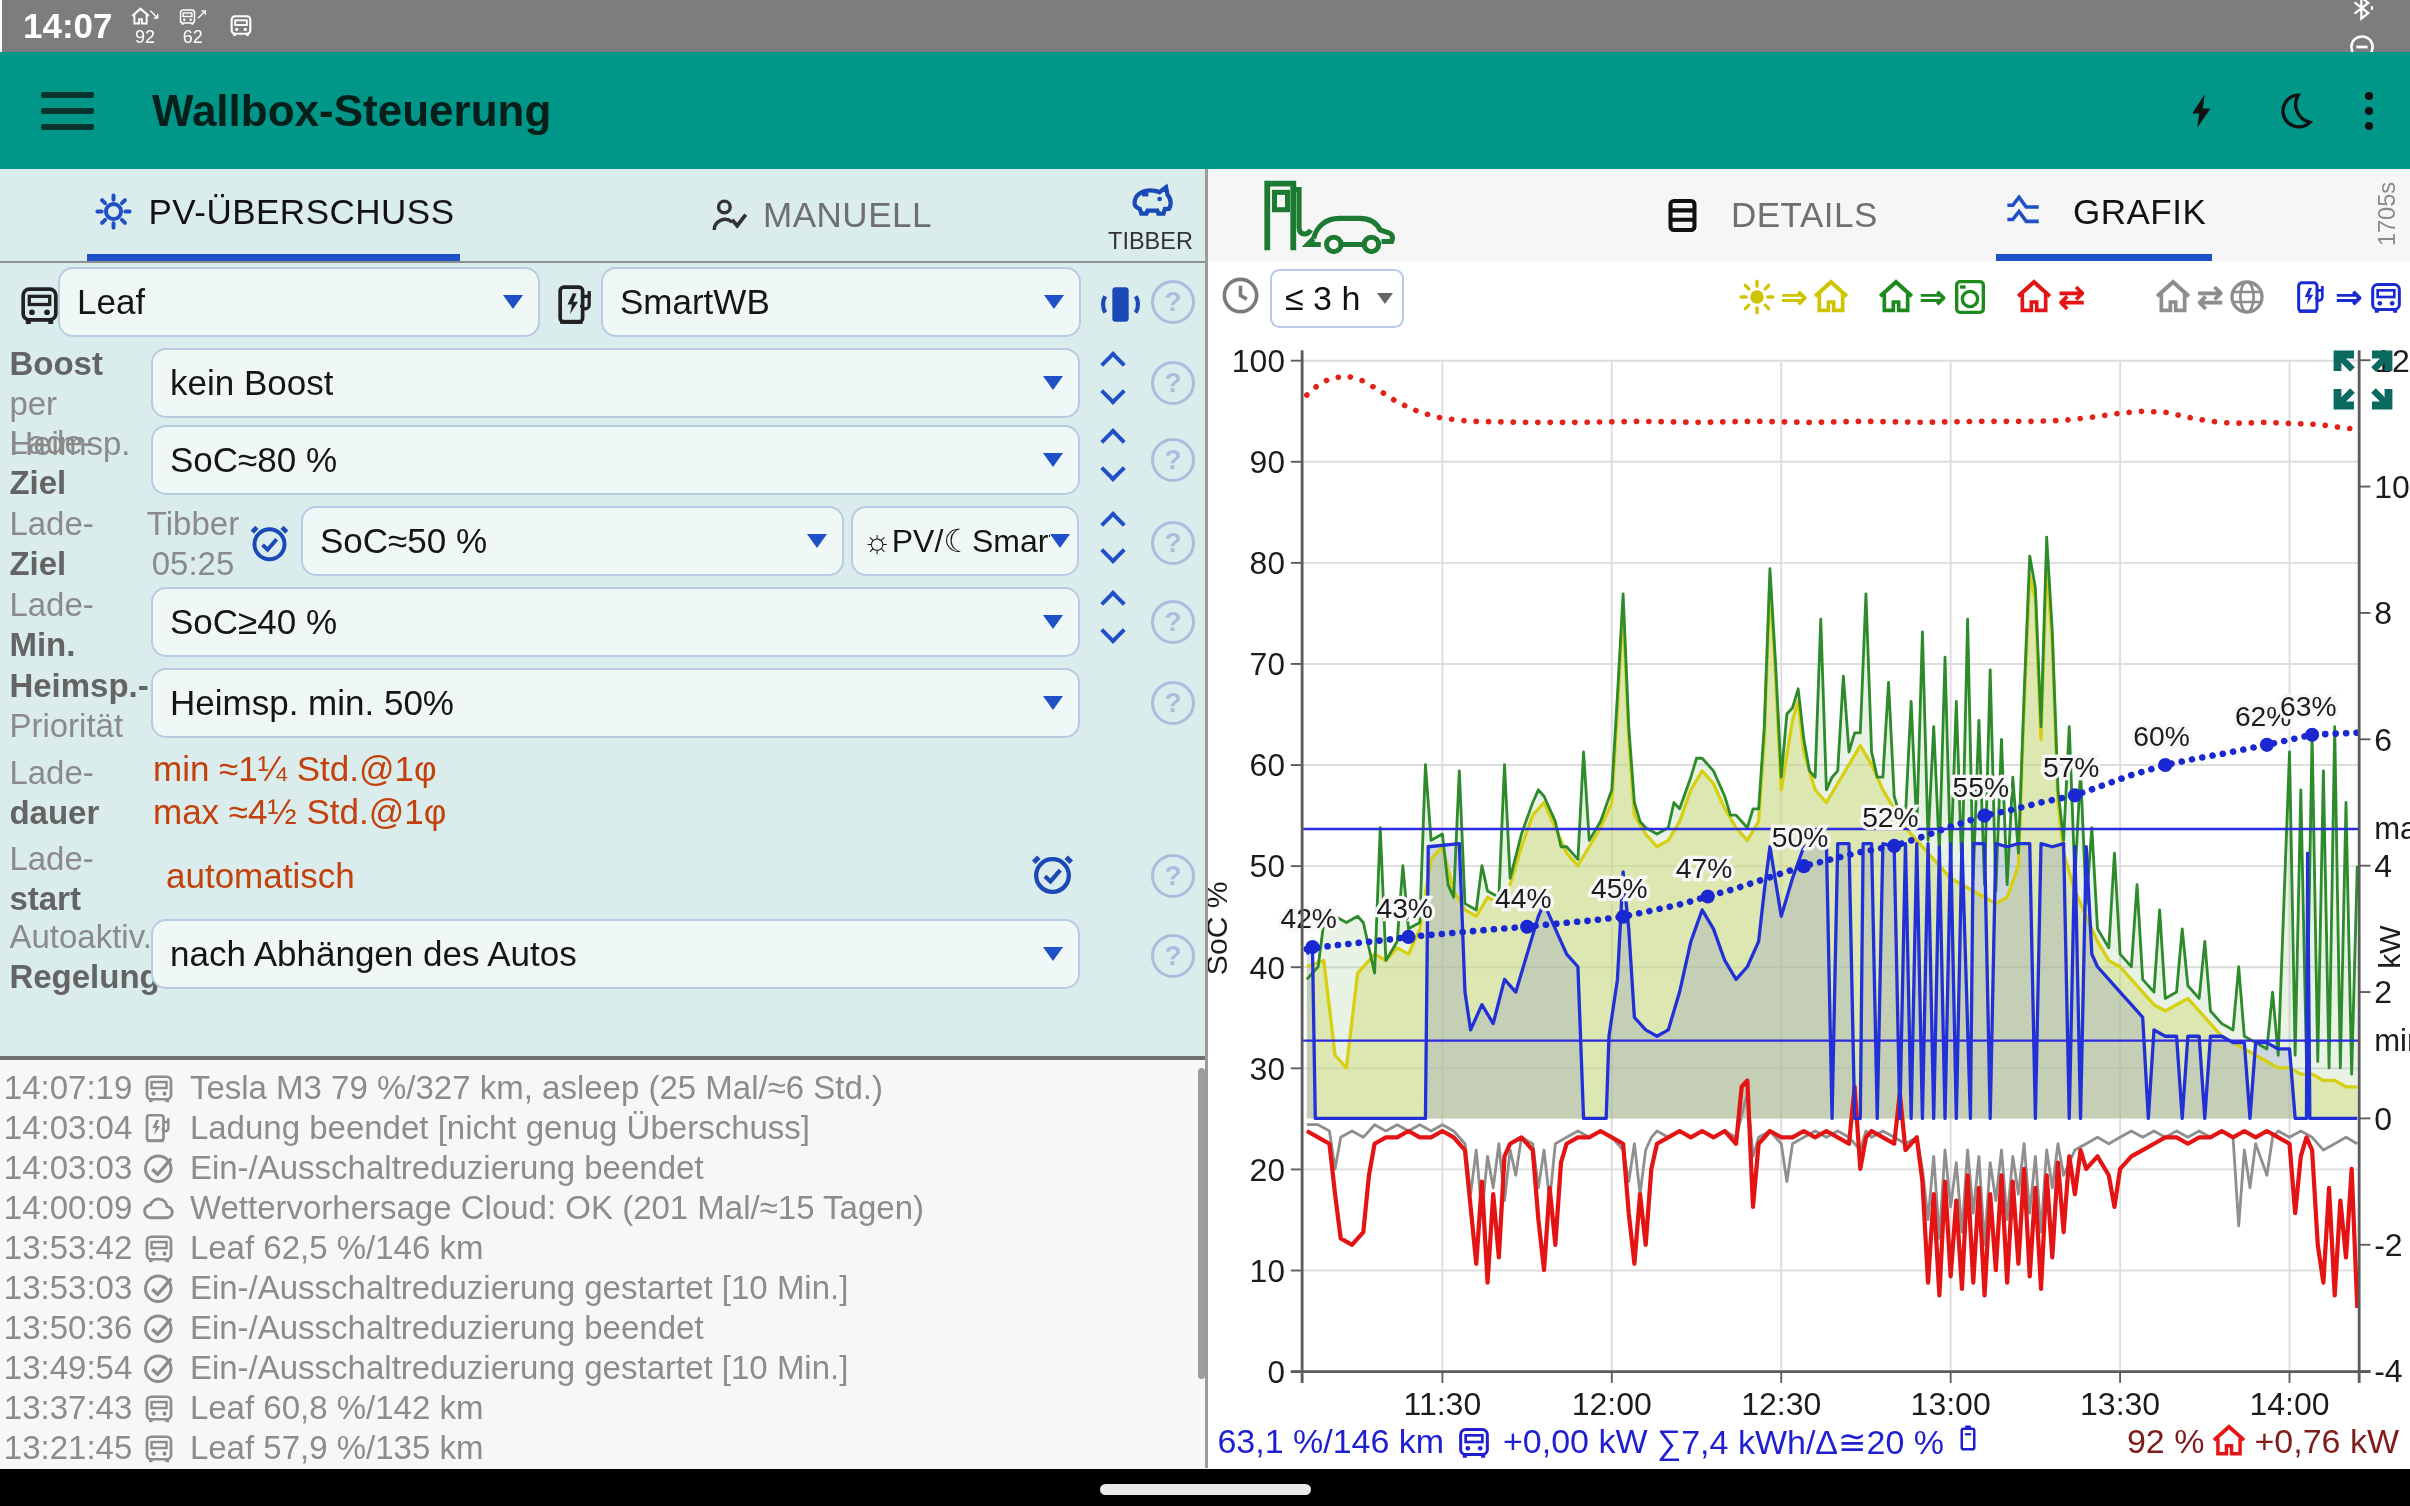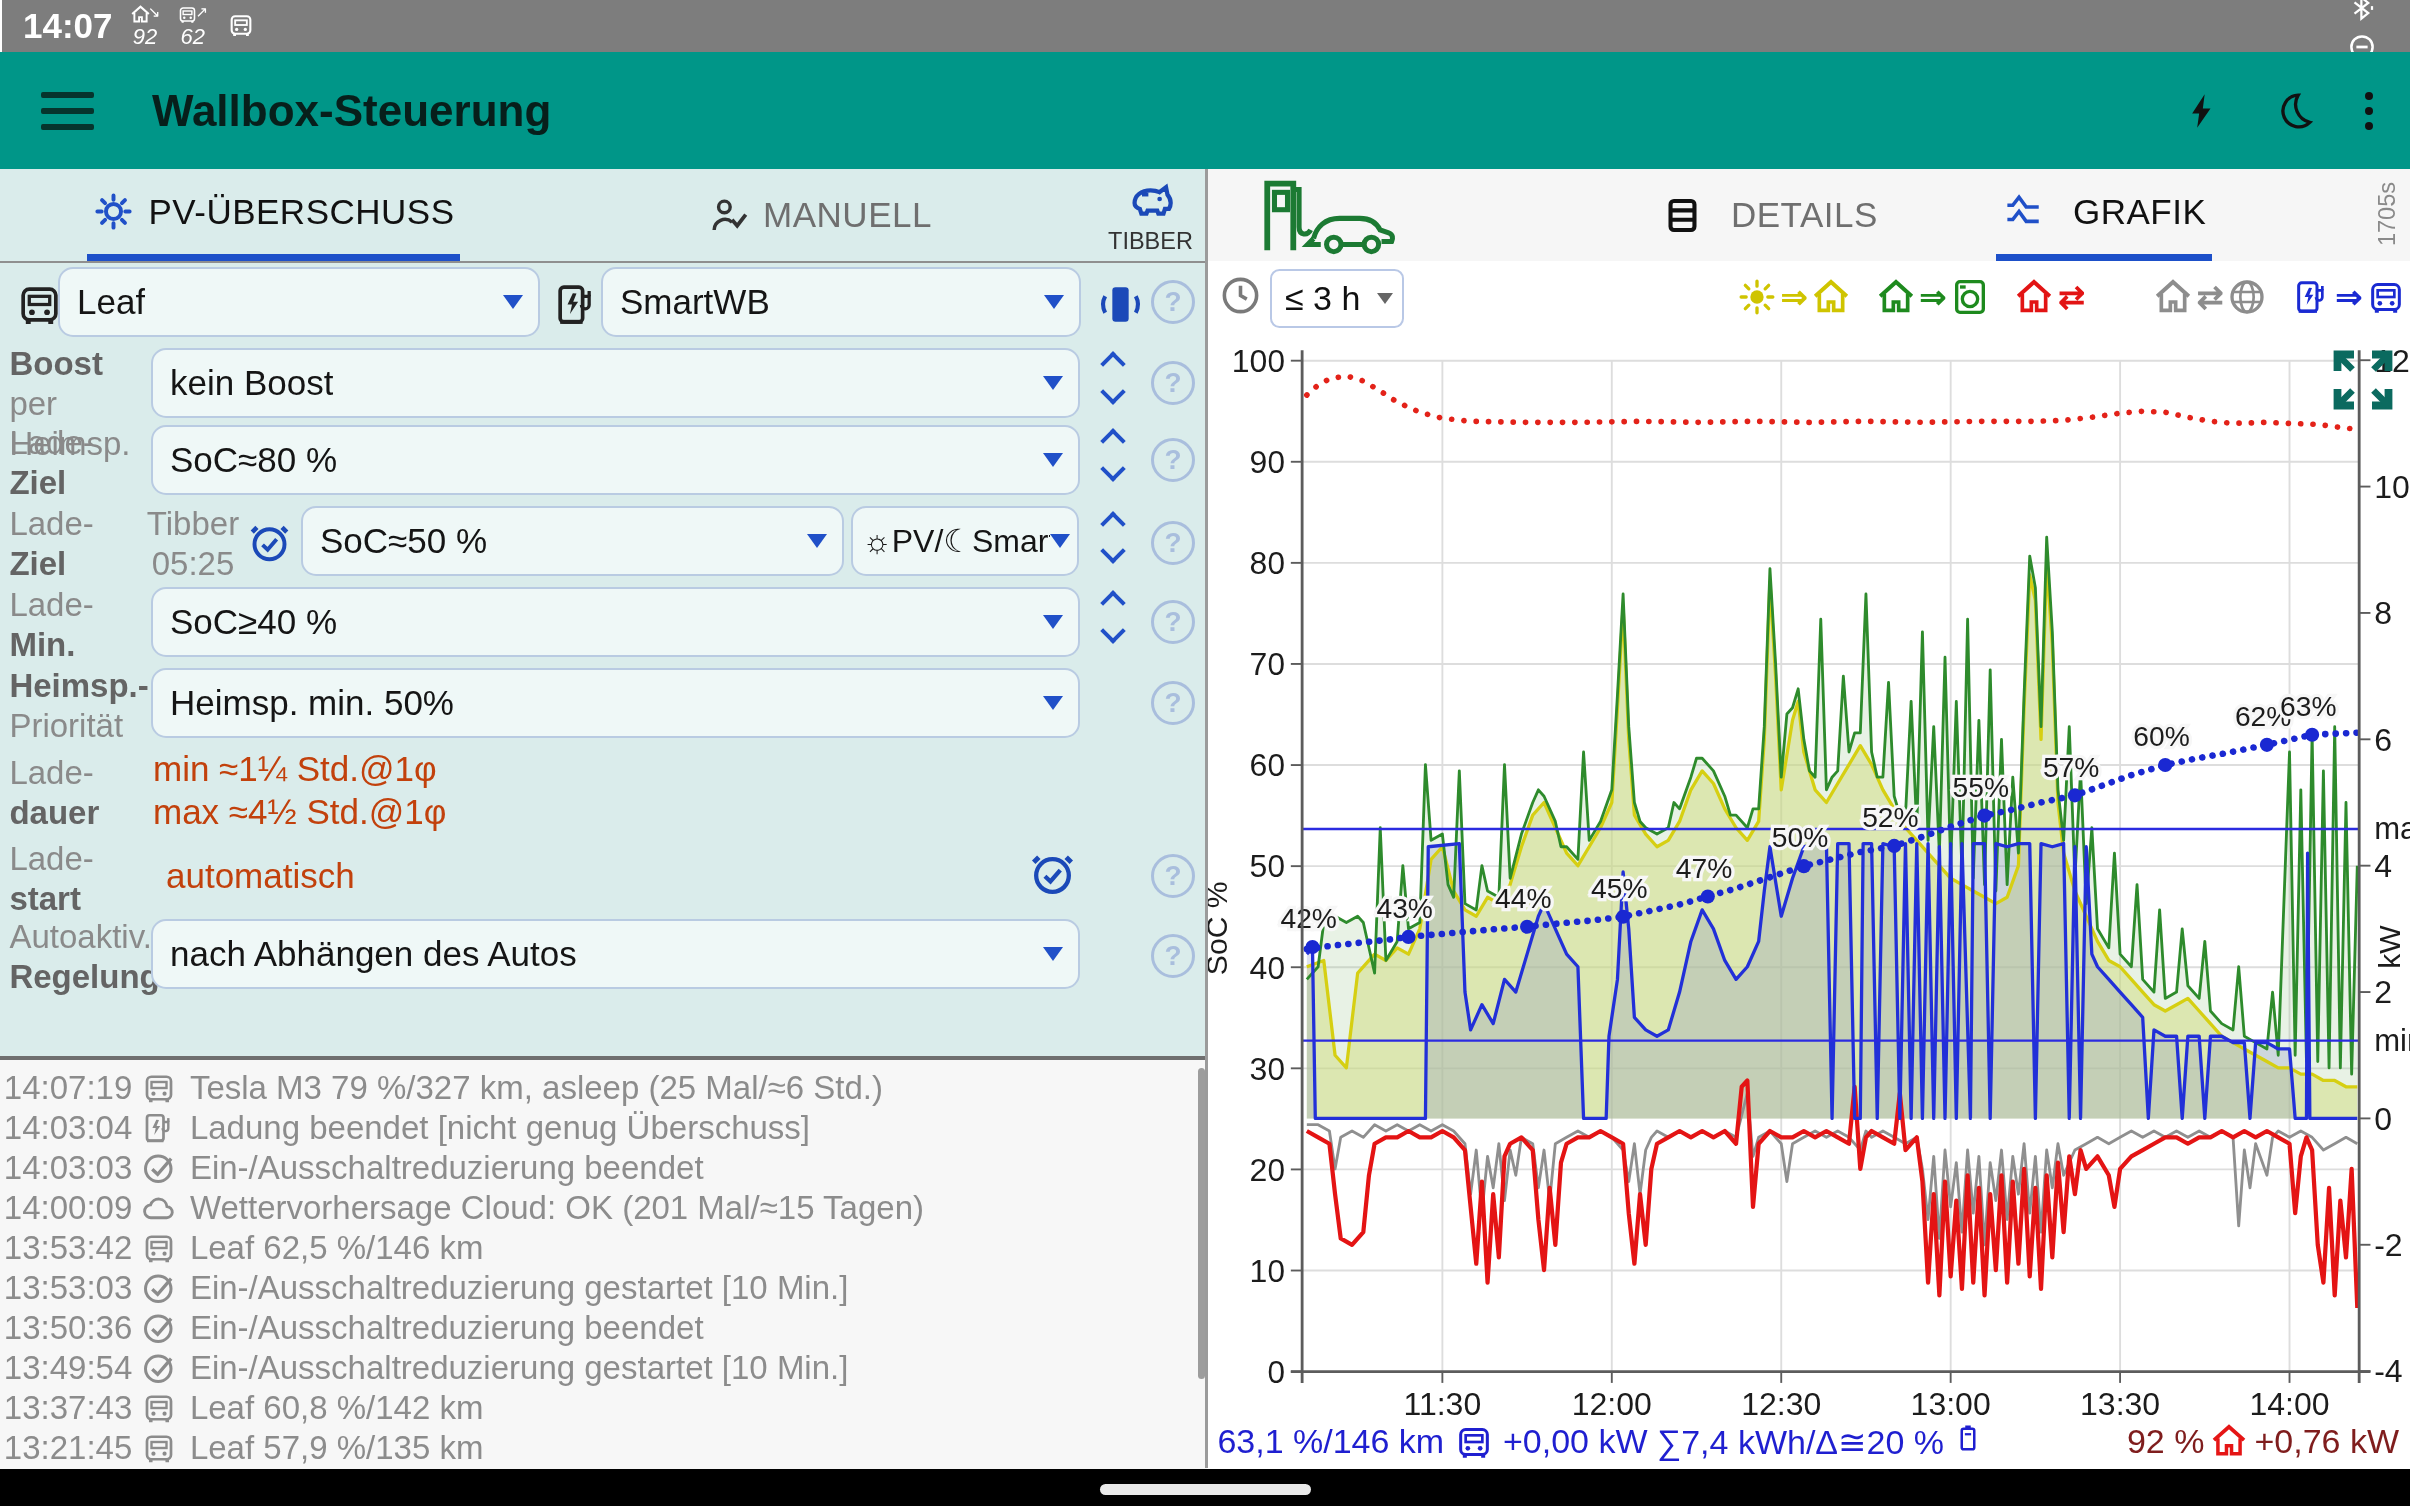--- a/index.html
+++ b/index.html
@@ -6,21 +6,21 @@
   #screen{position:relative;width:2411px;height:1507px;background:#fff;overflow:hidden;
           font-family:"Liberation Sans", sans-serif;}
   
   .statusbar{position:absolute;left:2px;top:0;width:2411px;height:52px;background:#7d7d7d;color:#fff;
              display:flex;align-items:center;}
   .sb-time{font-size:35px;font-weight:700;margin-left:21px;}
   .sb-item{display:flex;flex-direction:column;align-items:center;margin-left:17px;line-height:1;}
   .sb-item .ictop{display:flex;align-items:flex-start;height:22.6px;}
   .sb-item svg{width:21px;height:21px;}
   .sb-arr{font-size:15px;margin-left:-2.8px;}
-  .sb-num{font-size:22px;margin-top:-0.9px;font-style:italic;}
+  .sb-num{font-size:18px;margin-top:-0.9px;}
   .sb-caricon svg{width:28px;height:28px;margin-left:19px;}
   .sb-right{margin-left:auto;display:flex;align-items:center;margin-right:15px;gap:9.4px;flex-direction:column;}
   .sb-net{display:flex;flex-direction:column;align-items:flex-end;font-size:18px;line-height:1.15;}
   .sb-updown{font-size:24.5px;letter-spacing:-11.3px;margin-right:9.4px;}
   .sb-right svg{width:30px;height:30px;}
   .sb-batt{font-size:32px;}
   
   .appbar{position:absolute;left:0;top:52px;width:2411px;height:118px;background:#009688;
           display:flex;align-items:center;color:#06241f;}
   .hamburger{width:53px;height:38px;margin-left:41px;display:flex;flex-direction:column;justify-content:space-between;}

